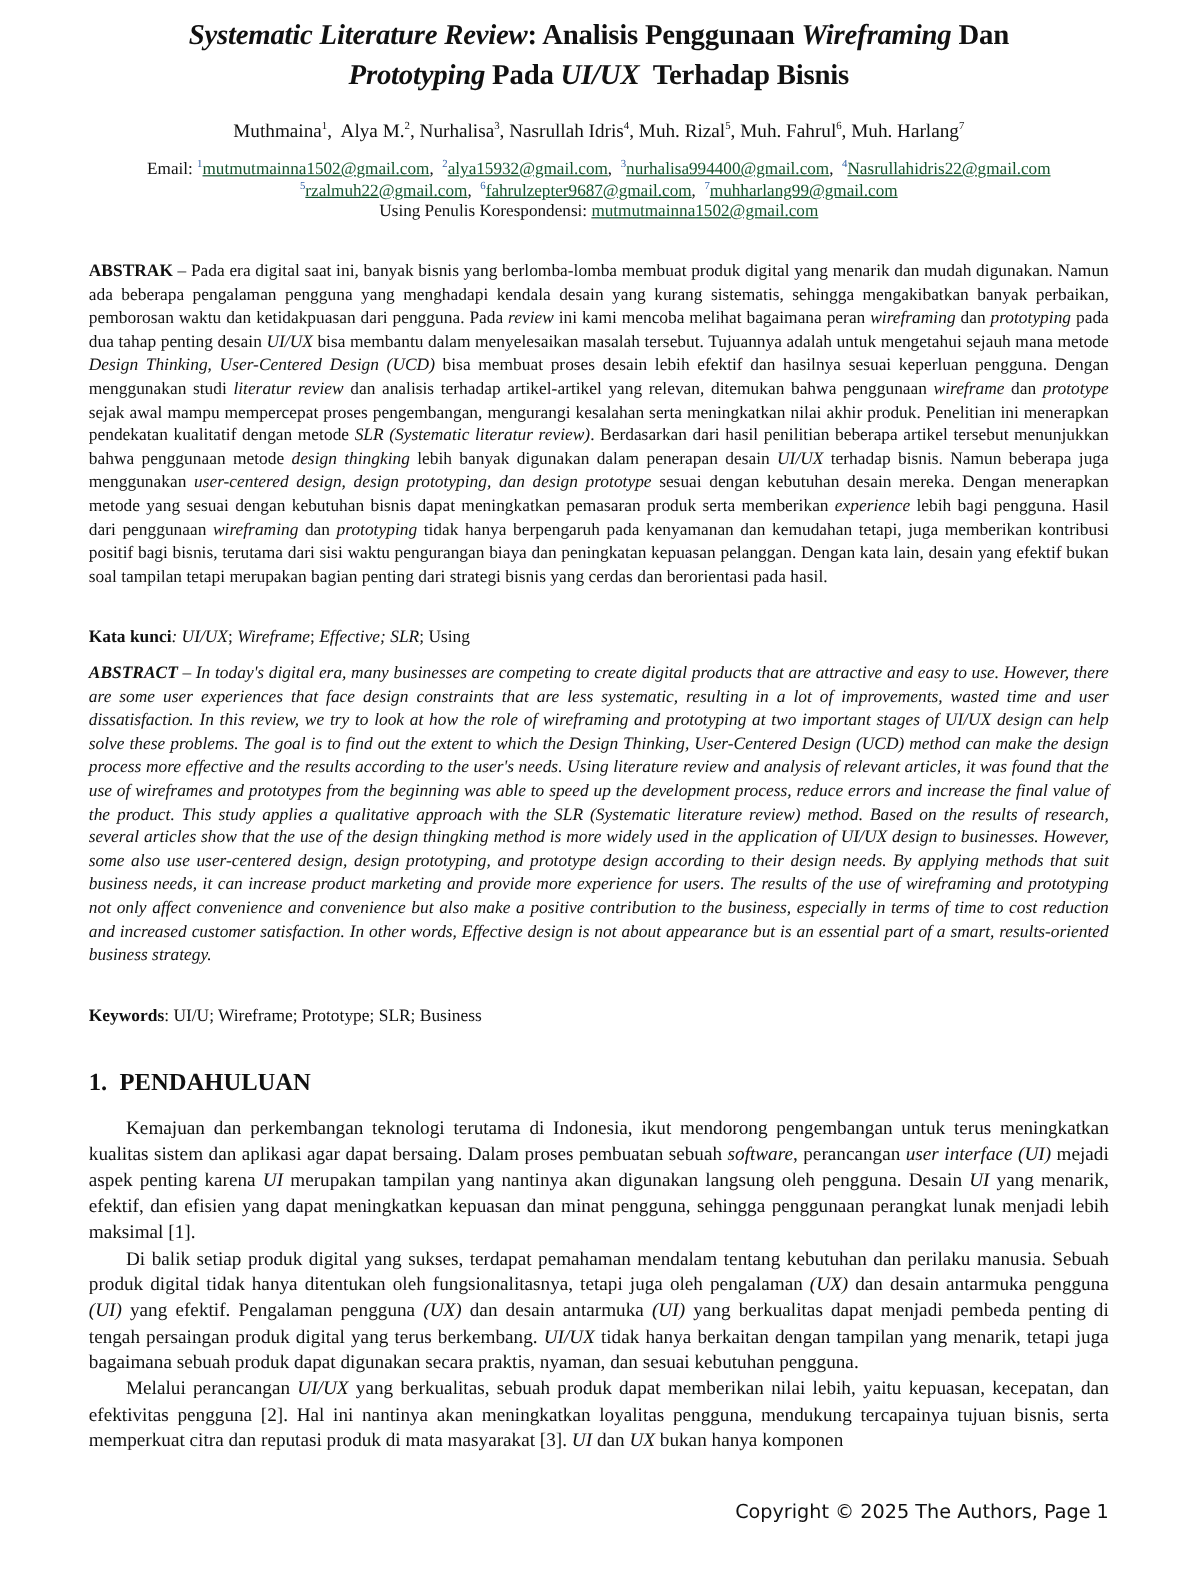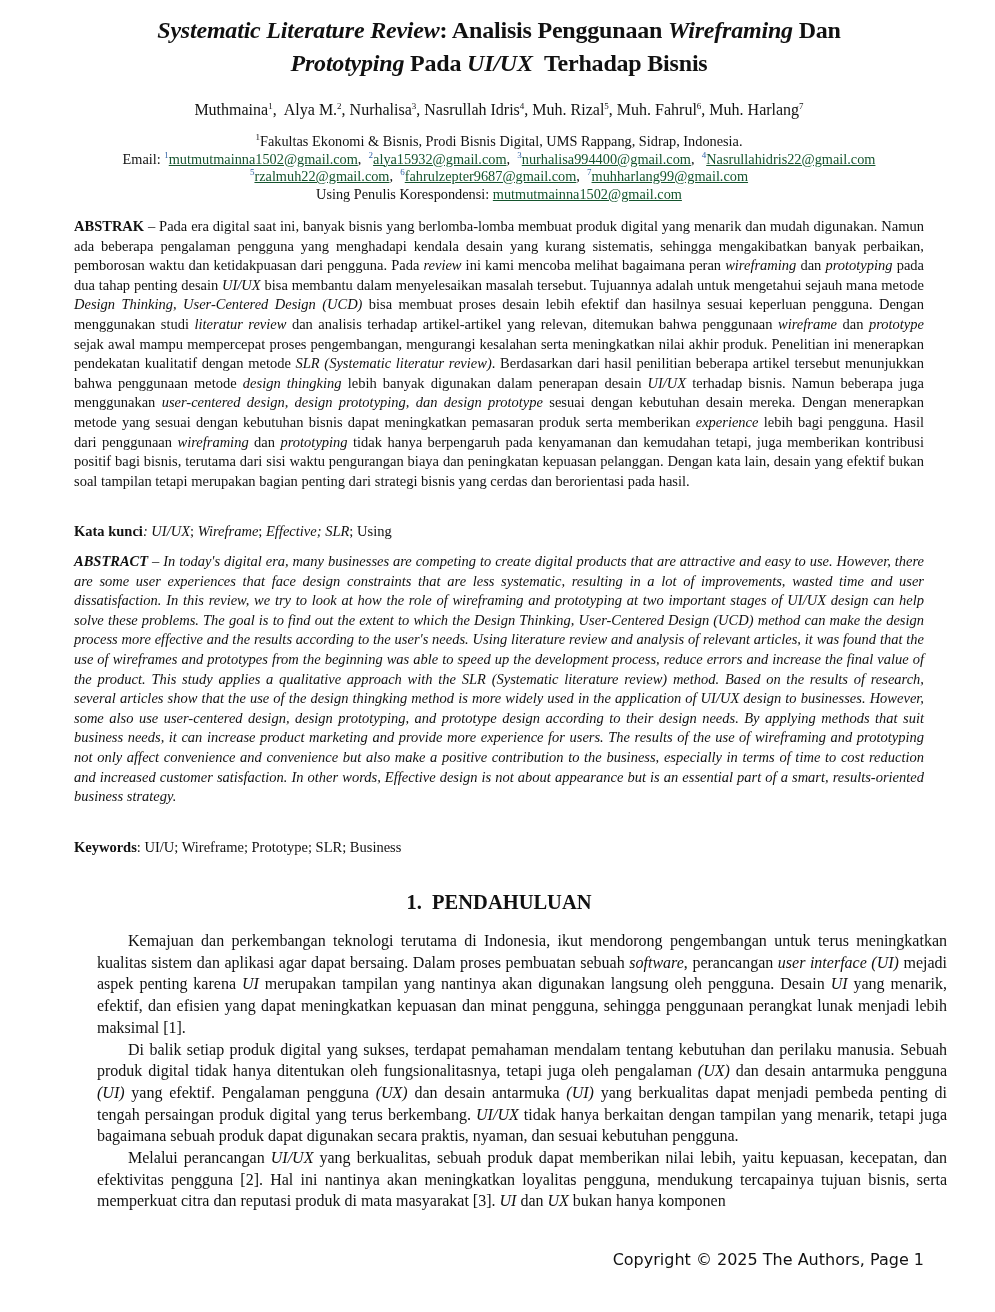--- a/index.html
+++ b/index.html
@@ -13,43 +13,42 @@
   .affil { position:absolute; left:0; top:133px; width:850px; text-align:center;
            font-size:14.3px; line-height:17.5px; }
   a.mail { color:#14532d; text-decoration:underline; }
   sup { font-size:9px; vertical-align:super; line-height:0; }
   .abstrak { position:absolute; left:0; top:217px; width:850px; text-align:justify;
              font-size:14.5px; line-height:19.6px; }
   .kata { position:absolute; left:0; top:522px; width:850px; font-size:14.5px; line-height:19px; }
   .abstract { position:absolute; left:0; top:552px; width:850px; text-align:justify;
               font-size:14.5px; line-height:19.6px; font-style:italic; }
   .keywords { position:absolute; left:0; top:838px; width:850px; font-size:14.5px; line-height:19px; }
-  .section { position:absolute; left:0; top:889px; width:850px; text-align:center;
+  .section { position:absolute; left:0; top:889px; width:850px; 
              font-weight:bold; font-size:20.5px; line-height:26px; }
   .body { position:absolute; left:0; top:930px; width:850px; text-align:justify;
-          font-size:16px; line-height:21.7px;margin-left:23px; }
+          font-size:16px; line-height:21.7px; }
   .body p { margin:0; text-indent:31px; }
   .footer { position:absolute; right:71px; top:1250px; font-family:"DejaVu Sans", sans-serif;
             font-size:16px; color:#111; }
   .abstrak p, .abstract p { margin:0; }
 </style>
 </head>
 <body>
 
 <div class="page">
 
   <div class="title">
     <i>Systematic Literature Review</i><span>: Analisis Penggunaan </span><i>Wireframing</i><span> Dan</span><br>
     <i>Prototyping</i><span> Pada </span><i>UI/UX</i><span style="white-space:pre">  Terhadap Bisnis</span>
   </div>
 
   <div class="authors" id="authors" style="white-space: pre-wrap;"><span>Muthmaina</span><sup>1</sup><span>,  </span><span>Alya M.</span><sup>2</sup><span>, </span><span>Nurhalisa</span><sup>3</sup><span>, </span><span>Nasrullah Idris</span><sup>4</sup><span>, </span><span>Muh. Rizal</span><sup>5</sup><span>, </span><span>Muh. Fahrul</span><sup>6</sup><span>, </span><span>Muh. Harlang</span><sup>7</sup></div>
 
   <div class="affil">
-    <div><sup>1</sup><span>Fakultas Ekonomi &amp; Bisnis, Prodi Bisnis Digital, UMS Rappang, Sidrap, Indonesia.</span></div>
     <div id="emails" style="white-space: pre-wrap;"><span>Email: </span><span><sup style="color: rgb(46, 95, 163);">1</sup><a class="mail">mutmutmainna1502@gmail.com</a></span><span>,  </span><span><sup style="color: rgb(46, 95, 163);">2</sup><a class="mail">alya15932@gmail.com</a></span><span>,  </span><span><sup style="color: rgb(46, 95, 163);">3</sup><a class="mail">nurhalisa994400@gmail.com</a></span><span>,  </span><span><sup style="color: rgb(46, 95, 163);">4</sup><a class="mail">Nasrullahidris22@gmail.com</a></span><br><span><sup style="color: rgb(46, 95, 163);">5</sup><a class="mail">rzalmuh22@gmail.com</a></span><span>,  </span><span><sup style="color: rgb(46, 95, 163);">6</sup><a class="mail">fahrulzepter9687@gmail.com</a></span><span>,  </span><span><sup style="color: rgb(46, 95, 163);">7</sup><a class="mail">muhharlang99@gmail.com</a></span></div>
     <div><span>Using Penulis Korespondensi: </span><a class="mail">mutmutmainna1502@gmail.com</a></div>
   </div>
 
   <div class="abstrak">
     <p><b>ABSTRAK</b><span id="abstrak-body"><span> – Pada era digital saat ini, banyak bisnis yang berlomba-lomba membuat produk digital yang menarik dan mudah digunakan. Namun ada beberapa pengalaman pengguna yang menghadapi kendala desain yang kurang sistematis, sehingga mengakibatkan banyak perbaikan, pemborosan waktu dan ketidakpuasan dari pengguna. Pada </span><i>review</i><span> ini kami mencoba melihat bagaimana peran </span><i>wireframing</i><span> dan </span><i>prototyping</i><span> pada dua tahap penting desain </span><i>UI/UX</i><span> bisa membantu dalam menyelesaikan masalah tersebut. Tujuannya adalah untuk mengetahui sejauh mana metode </span><i>Design Thinking</i><span>, </span><i>User-Centered Design (UCD)</i><span> bisa membuat proses desain lebih efektif dan hasilnya sesuai keperluan pengguna. Dengan menggunakan studi </span><i>literatur review</i><span> dan analisis terhadap artikel-artikel yang relevan, ditemukan bahwa penggunaan </span><i>wireframe</i><span> dan </span><i>prototype</i><span> sejak awal mampu mempercepat proses pengembangan, mengurangi kesalahan serta meningkatkan nilai akhir produk. Penelitian ini menerapkan pendekatan kualitatif dengan metode </span><i>SLR (Systematic literatur review)</i><span>. Berdasarkan dari hasil penilitian beberapa artikel tersebut menunjukkan bahwa penggunaan metode </span><i>design thingking</i><span> lebih banyak digunakan dalam penerapan desain </span><i>UI/UX</i><span> terhadap bisnis. Namun beberapa juga menggunakan </span><i>user-centered design, design prototyping, dan design prototype</i><span> sesuai dengan kebutuhan desain mereka. Dengan menerapkan metode yang sesuai dengan kebutuhan bisnis dapat  meningkatkan pemasaran produk serta memberikan </span><i>experience</i><span> lebih bagi pengguna. Hasil dari penggunaan </span><i>wireframing</i><span> dan </span><i>prototyping</i><span> tidak hanya berpengaruh pada kenyamanan dan kemudahan tetapi, juga memberikan kontribusi positif bagi bisnis, terutama dari sisi waktu pengurangan biaya dan peningkatan kepuasan pelanggan. Dengan kata lain, desain yang efektif bukan soal tampilan tetapi merupakan bagian penting dari strategi bisnis yang cerdas dan berorientasi pada hasil.</span></span></p>
   </div>
 
   <div class="kata"><b>Kata kunci</b><span id="kata-body"><i>: UI/UX</i><span>; </span><i>Wireframe</i><span>; </span><i>Effective; SLR</i><span>; Using</span></span></div>
 

